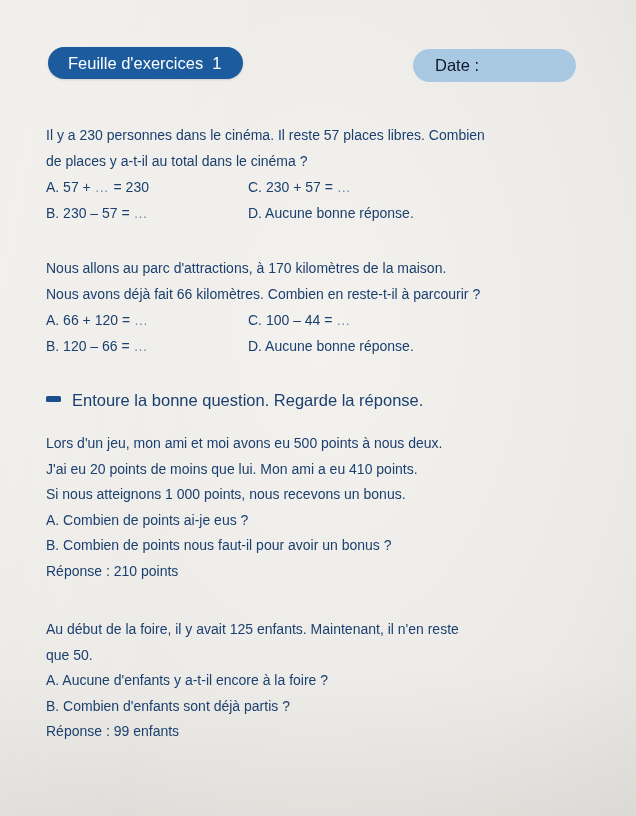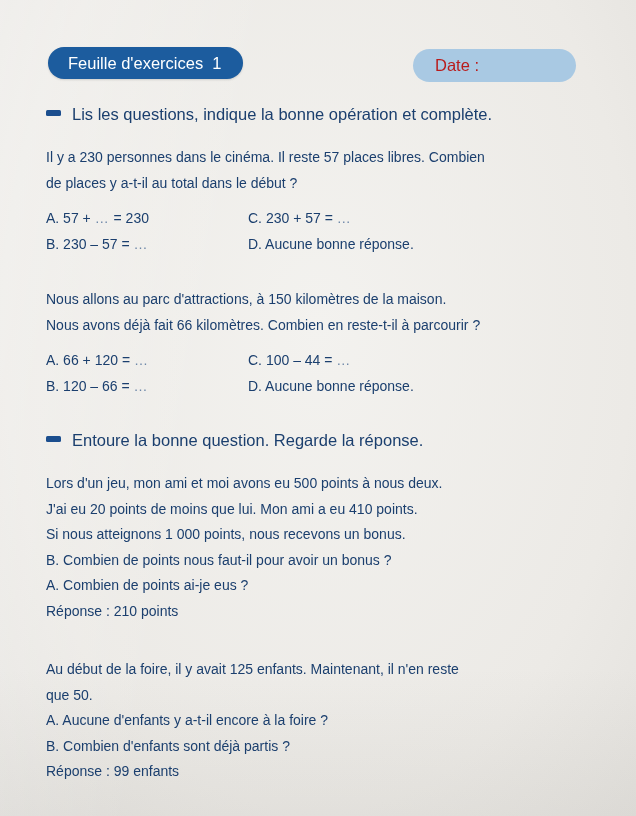--- a/index.html
+++ b/index.html
@@ -64,21 +64,21 @@
     margin-left: 9px;
   }
   .date-pill {
     position: absolute;
     left: 413px;
     top: 2px;
     width: 163px;
     height: 33px;
     border-radius: 17px;
     background: #a9c9e3;
-    color: #b91c1c;
+    color: #0f172a;
     font-size: 16.5px;
     line-height: 33px;
     padding-left: 22px;
     box-sizing: border-box;
     white-space: nowrap;
   }
 
   
   .content {
     position: absolute;
@@ -111,21 +111,21 @@
   .problem {
     padding-left: 46px;
     font-size: 14px;
     line-height: 25.5px;
   }
   .problem .stmt-line {
     white-space: nowrap;
   }
   .options {
     position: relative;
-    margin-top: 10px;
+    margin-top: 1px;
   }
   .opt-row {
     display: flex;
     line-height: 25.5px;
   }
   .opt-left {
     width: 202px;
     flex: none;
     white-space: nowrap;
   }
@@ -162,46 +162,42 @@
     <div class="title-pill">
       <span>Feuille d'exercices</span><span class="sheet-num">1</span>
     </div>
     <div class="date-pill">
       <span>Date :</span>
     </div>
   </div>
 
   <div class="content">
 
-    <div class="instruction">
-      <span class="dash-icon"></span>
-      <span class="instruction-text">Lis les questions, indique la bonne opération et complète.</span>
-    </div>
 
     <div class="gap-instr-1"></div>
 
     <div class="problem">
       <div class="stmt-line">Il y a 230 personnes dans le cinéma. Il reste 57 places libres. Combien</div>
-      <div class="stmt-line">de places y a-t-il au total dans le début ?</div>
+      <div class="stmt-line">de places y a-t-il au total dans le cinéma ?</div>
       <div class="options">
         <div class="opt-row">
           <span class="opt-left"><span>A. 57 + </span><span class="blank">…</span><span> = 230</span></span>
           <span class="opt-right"><span>C. 230 + 57 = </span><span class="blank">…</span></span>
         </div>
         <div class="opt-row">
           <span class="opt-left"><span>B. 230 – 57 = </span><span class="blank">…</span></span>
           <span class="opt-right">D. Aucune bonne réponse.</span>
         </div>
       </div>
     </div>
 
     <div class="gap-block"></div>
 
     <div class="problem">
-      <div class="stmt-line">Nous allons au parc d'attractions, à 150 kilomètres de la maison.</div>
+      <div class="stmt-line">Nous allons au parc d'attractions, à 170 kilomètres de la maison.</div>
       <div class="stmt-line">Nous avons déjà fait 66 kilomètres. Combien en reste-t-il à parcourir ?</div>
       <div class="options">
         <div class="opt-row">
           <span class="opt-left"><span>A. 66 + 120 = </span><span class="blank">…</span></span>
           <span class="opt-right"><span>C. 100 – 44 = </span><span class="blank">…</span></span>
         </div>
         <div class="opt-row">
           <span class="opt-left"><span>B. 120 – 66 = </span><span class="blank">…</span></span>
           <span class="opt-right">D. Aucune bonne réponse.</span>
         </div>
@@ -214,22 +210,22 @@
       <span class="dash-icon"></span>
       <span class="instruction-text">Entoure la bonne question. Regarde la réponse.</span>
     </div>
 
     <div class="gap-after-i2"></div>
 
     <div class="problem">
       <div class="stmt-line">Lors d'un jeu, mon ami et moi avons eu 500 points à nous deux.</div>
       <div class="stmt-line">J'ai eu 20 points de moins que lui. Mon ami a eu 410 points.</div>
       <div class="stmt-line">Si nous atteignons 1 000 points, nous recevons un bonus.</div>
+      <div class="qline">A. Combien de points ai-je eus ?</div>
       <div class="qline">B. Combien de points nous faut-il pour avoir un bonus ?</div>
-      <div class="qline">A. Combien de points ai-je eus ?</div>
       <div class="answer">Réponse : 210 points</div>
     </div>
 
     <div class="gap-block-2"></div>
 
     <div class="problem">
       <div class="stmt-line">Au début de la foire, il y avait 125 enfants. Maintenant, il n'en reste</div>
       <div class="stmt-line">que 50.</div>
       <div class="qline">A. Aucune d'enfants y a-t-il encore à la foire ?</div>
       <div class="qline">B. Combien d'enfants sont déjà partis ?</div>

